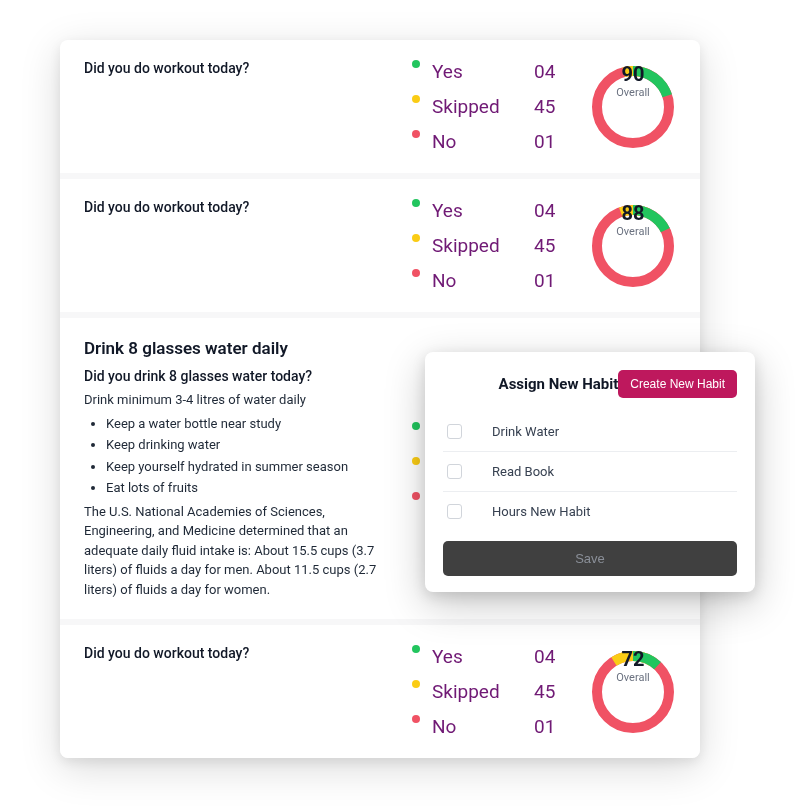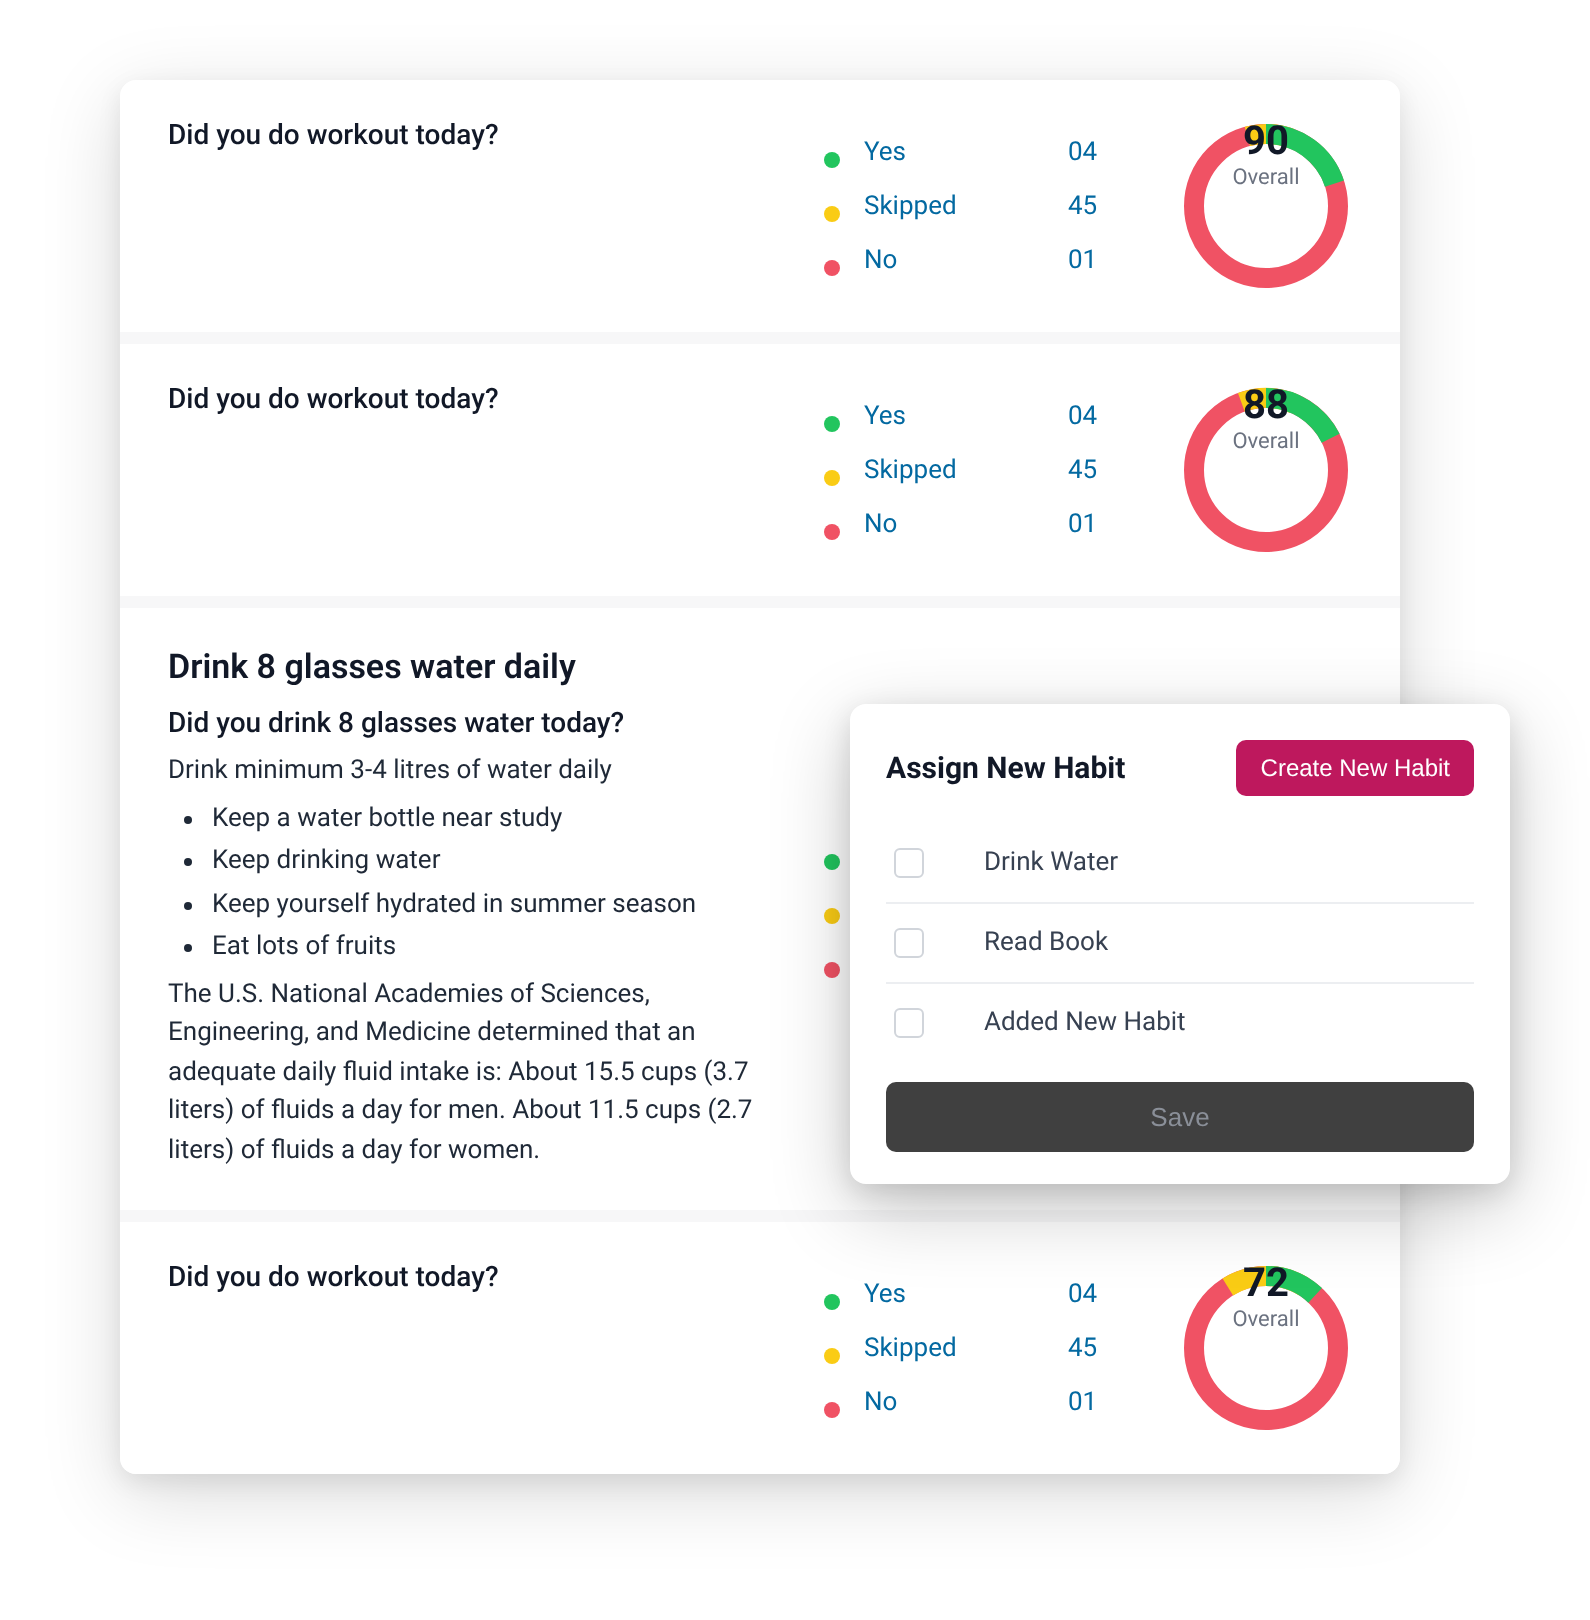--- a/index.html
+++ b/index.html
@@ -62,23 +62,23 @@
     gap: 28px;
   }
   .stats {
     display: flex;
     flex-direction: column;
     gap: 12px;
     min-width: 150px;
   }
   .stat-line {
     display: flex;
-    align-items: flex-end;
-    font-size: 13px;
-    color: #0369a1;
+    align-items: flex-start;
+    font-size: 19px;
+    color: #701a75;
   }
   .dot {
     width: 8px;
     height: 8px;
     border-radius: 50%;
     margin-right: 12px;
     flex-shrink: 0;
   }
   .dot-green { background: #22c55e; }
   .dot-yellow { background: #facc15; }
@@ -117,21 +117,21 @@
     left: 425px;
     width: 330px;
     background: #fff;
     border-radius: 8px;
     box-shadow: 0 12px 40px rgba(0,0,0,0.22), 0 4px 14px rgba(0,0,0,0.12);
     padding: 18px 18px 16px 18px;
   }
   .modal-header {
     display: flex;
     align-items: center;
-    justify-content: space-between;
+    justify-content: flex-end;
     margin-bottom: 14px;
   }
   .modal-title {
     font-size: 15px;
     font-weight: 700;
     color: #111827;
   }
   .create-btn {
     background: #be185d;
     color: #fff;
@@ -342,16 +342,16 @@
   <div class="habit-option">
     <span class="checkbox"></span>
     <span>Drink Water</span>
   </div>
   <div class="habit-option">
     <span class="checkbox"></span>
     <span>Read Book</span>
   </div>
   <div class="habit-option">
     <span class="checkbox"></span>
-    <span>Added New Habit</span>
+    <span>Hours New Habit</span>
   </div>
   <button class="save-btn">Save</button>
 </div>
 
 </body></html>

